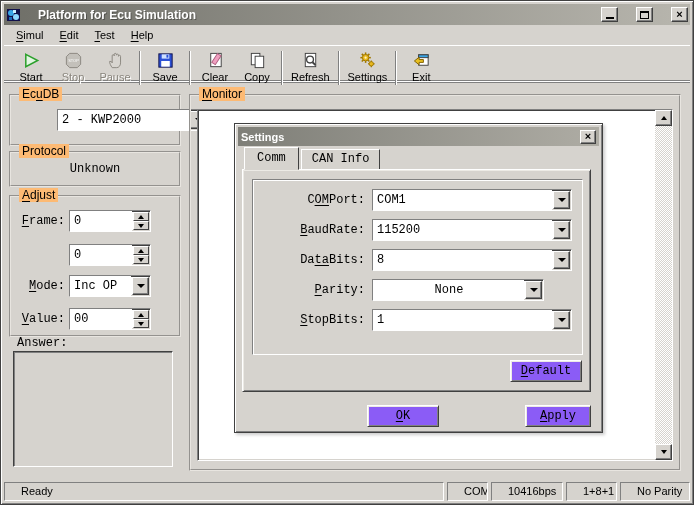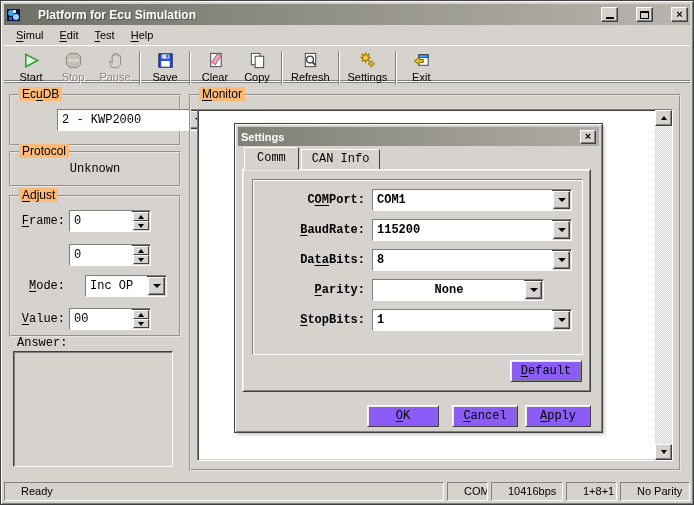--- a/index.html
+++ b/index.html
@@ -139,21 +139,20 @@
     position:absolute; left:7px; top:45px; width:349px; height:223px;
     background:#d6d3ce;
     border:1px solid; border-color:#fff #404040 #404040 #fff;
     box-shadow:inset 1px 1px 0 #eceae5, inset -1px -1px 0 #808080;
     z-index:2;
   }
   .field-panel {
     position:absolute; left:9px; top:9px; width:331px; height:176px;
     border:1px solid; border-color:#808080 #fff #fff #808080;
     box-shadow:inset 1px 1px 0 #fff;
-    font-weight:bold;
   }
   
   .statusbar {
     position:absolute; left:3px; right:3px; bottom:3px; height:21px;
     display:flex; align-items:stretch; gap:3px; padding-top:2px;
   }
   .status-panel {
     border:1px solid; border-color:#808080 #fff #fff #808080;
     padding:2px 16px 0; white-space:nowrap; overflow:hidden;
   }
@@ -313,21 +312,21 @@
           <div class="spin-btn">
             <span class="arrow-up-s"></span>
           </div>
           <div class="spin-btn">
             <span class="arrow-down-s"></span>
           </div>
         </div>
     </div>
 
     <div class="fld-label" style="left:0; top:82px; width:54px;"><span></span><span class="u">M</span><span>ode:</span></div>
-    <div class="combo sunken-box" style="left:58px; top:78px; width:82px;margin-left:16px;">
+    <div class="combo sunken-box" style="left:58px; top:78px; width:82px;">
       <div class="combo-text">Inc OP</div>
       <div class="combo-btn">
           <span class="arrow-down"></span>
         </div>
     </div>
 
     <div class="fld-label" style="left:0; top:115px; width:54px;"><span></span><span class="u">V</span><span>alue:</span></div>
     <div class="spinner sunken-box" style="left:58px; top:111px; width:82px;">
       <div class="spin-text">00</div>
       <div class="spin-btns">
@@ -419,23 +418,20 @@
       </div>
 
       <div class="btn" style="position:absolute; right:8px; top:190px; width:72px; height:22px;">
           <span><span></span><span class="u">D</span><span>efault</span></span>
         </div>
     </div>
 
     <div class="btn" style="position:absolute; left:132px; top:281px; width:72px; height:22px;">
         <span><span></span><span class="u">O</span><span>K</span></span>
       </div>
-    <div class="btn" style="position:absolute; left:217px; top:281px; width:66px; height:22px;">
-        <span><span></span><span class="u">C</span><span>ancel</span></span>
-      </div>
     <div class="btn" style="position:absolute; left:290px; top:281px; width:66px; height:22px;">
         <span><span></span><span class="u">A</span><span>pply</span></span>
       </div>
   </div>
 
   <div class="statusbar">
     <div class="status-panel status-ready">Ready</div>
     <div class="status-panel" style="width:41px;">COM2</div>
     <div class="status-panel" style="width:72px;">10416bps</div>
     <div class="status-panel" style="width:51px;">1+8+1</div>

